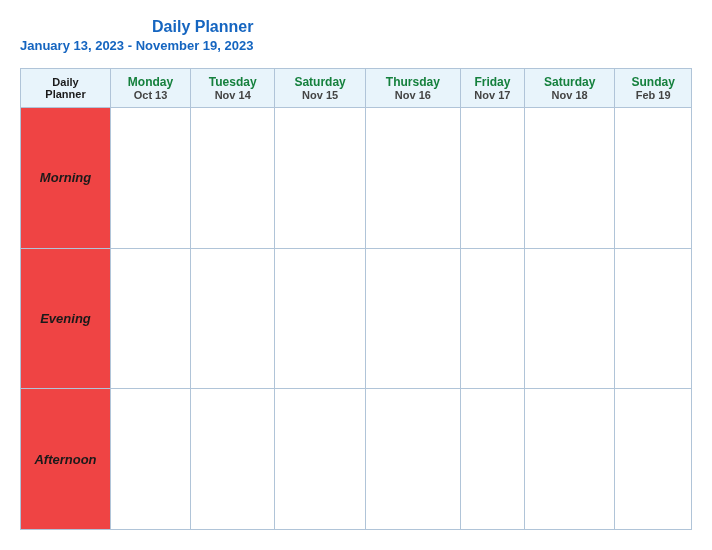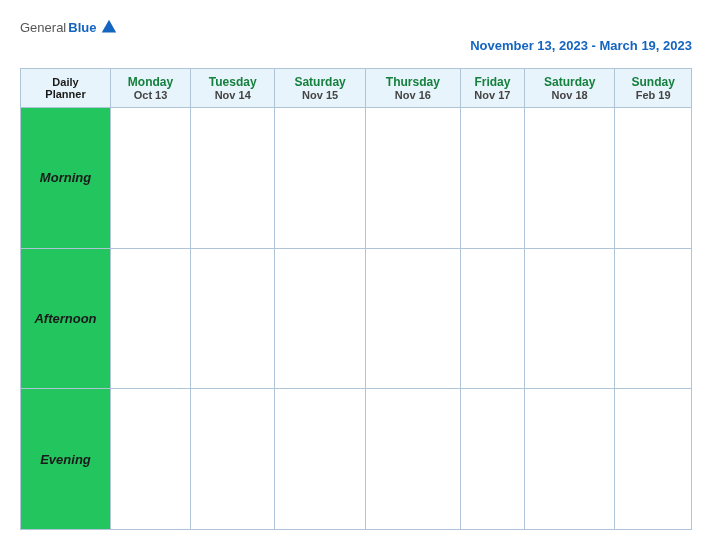--- a/index.html
+++ b/index.html
@@ -109,21 +109,21 @@
       display: block;
     }
     .label-cell-header .label-bottom {
       font-size: 11px;
       font-weight: bold;
       color: #1a1a1a;
       display: block;
     }
 
     .time-row td.time-label {
-      background-color: #22c55e;
+      background-color: #ef4444;
       font-size: 13px;
       font-style: italic;
       font-weight: bold;
       color: #1a1a1a;
       width: 90px;
     }
 
     .time-row td.day-cell {
       background-color: #fff;
       height: 100px;
@@ -134,32 +134,23 @@
     }
 
     .planner-table tbody tr td {
       height: 110px;
     }
   </style>
 </head>
 <body>
 
 <div class="header">
-  <div class="logo-area">
-    <div class="logo-text">
-      <span class="logo-general">General</span>
-      <span class="logo-blue">Blue</span>
-      <svg class="logo-icon" viewBox="0 0 20 20">
-        <polygon points="10,2 18,16 2,16" fill="#1565c0"></polygon>
-      </svg>
-    </div>
-  </div>
   <div class="title-area">
-    <br>
-    <span class="title-date">November 13, 2023 - March 19, 2023</span>
+    <span class="title-main">Daily Planner</span><br>
+    <span class="title-date">January 13, 2023 - November 19, 2023</span>
   </div>
 </div>
 
 <table class="planner-table">
   <thead>
     <tr class="header-row">
       <th class="label-cell label-cell-header">
         <span class="label-top">Daily</span>
         <span class="label-bottom">Planner</span>
       </th>
@@ -198,31 +189,31 @@
       <td class="time-label">Morning</td>
       <td class="day-cell"></td>
       <td class="day-cell"></td>
       <td class="day-cell"></td>
       <td class="day-cell"></td>
       <td class="day-cell"></td>
       <td class="day-cell"></td>
       <td class="day-cell"></td>
     </tr>
     <tr class="time-row">
+      <td class="time-label">Evening</td>
+      <td class="day-cell"></td>
+      <td class="day-cell"></td>
+      <td class="day-cell"></td>
+      <td class="day-cell"></td>
+      <td class="day-cell"></td>
+      <td class="day-cell"></td>
+      <td class="day-cell"></td>
+    </tr>
+    <tr class="time-row">
       <td class="time-label">Afternoon</td>
-      <td class="day-cell"></td>
-      <td class="day-cell"></td>
-      <td class="day-cell"></td>
-      <td class="day-cell"></td>
-      <td class="day-cell"></td>
-      <td class="day-cell"></td>
-      <td class="day-cell"></td>
-    </tr>
-    <tr class="time-row">
-      <td class="time-label">Evening</td>
       <td class="day-cell"></td>
       <td class="day-cell"></td>
       <td class="day-cell"></td>
       <td class="day-cell"></td>
       <td class="day-cell"></td>
       <td class="day-cell"></td>
       <td class="day-cell"></td>
     </tr>
   </tbody>
 </table>

